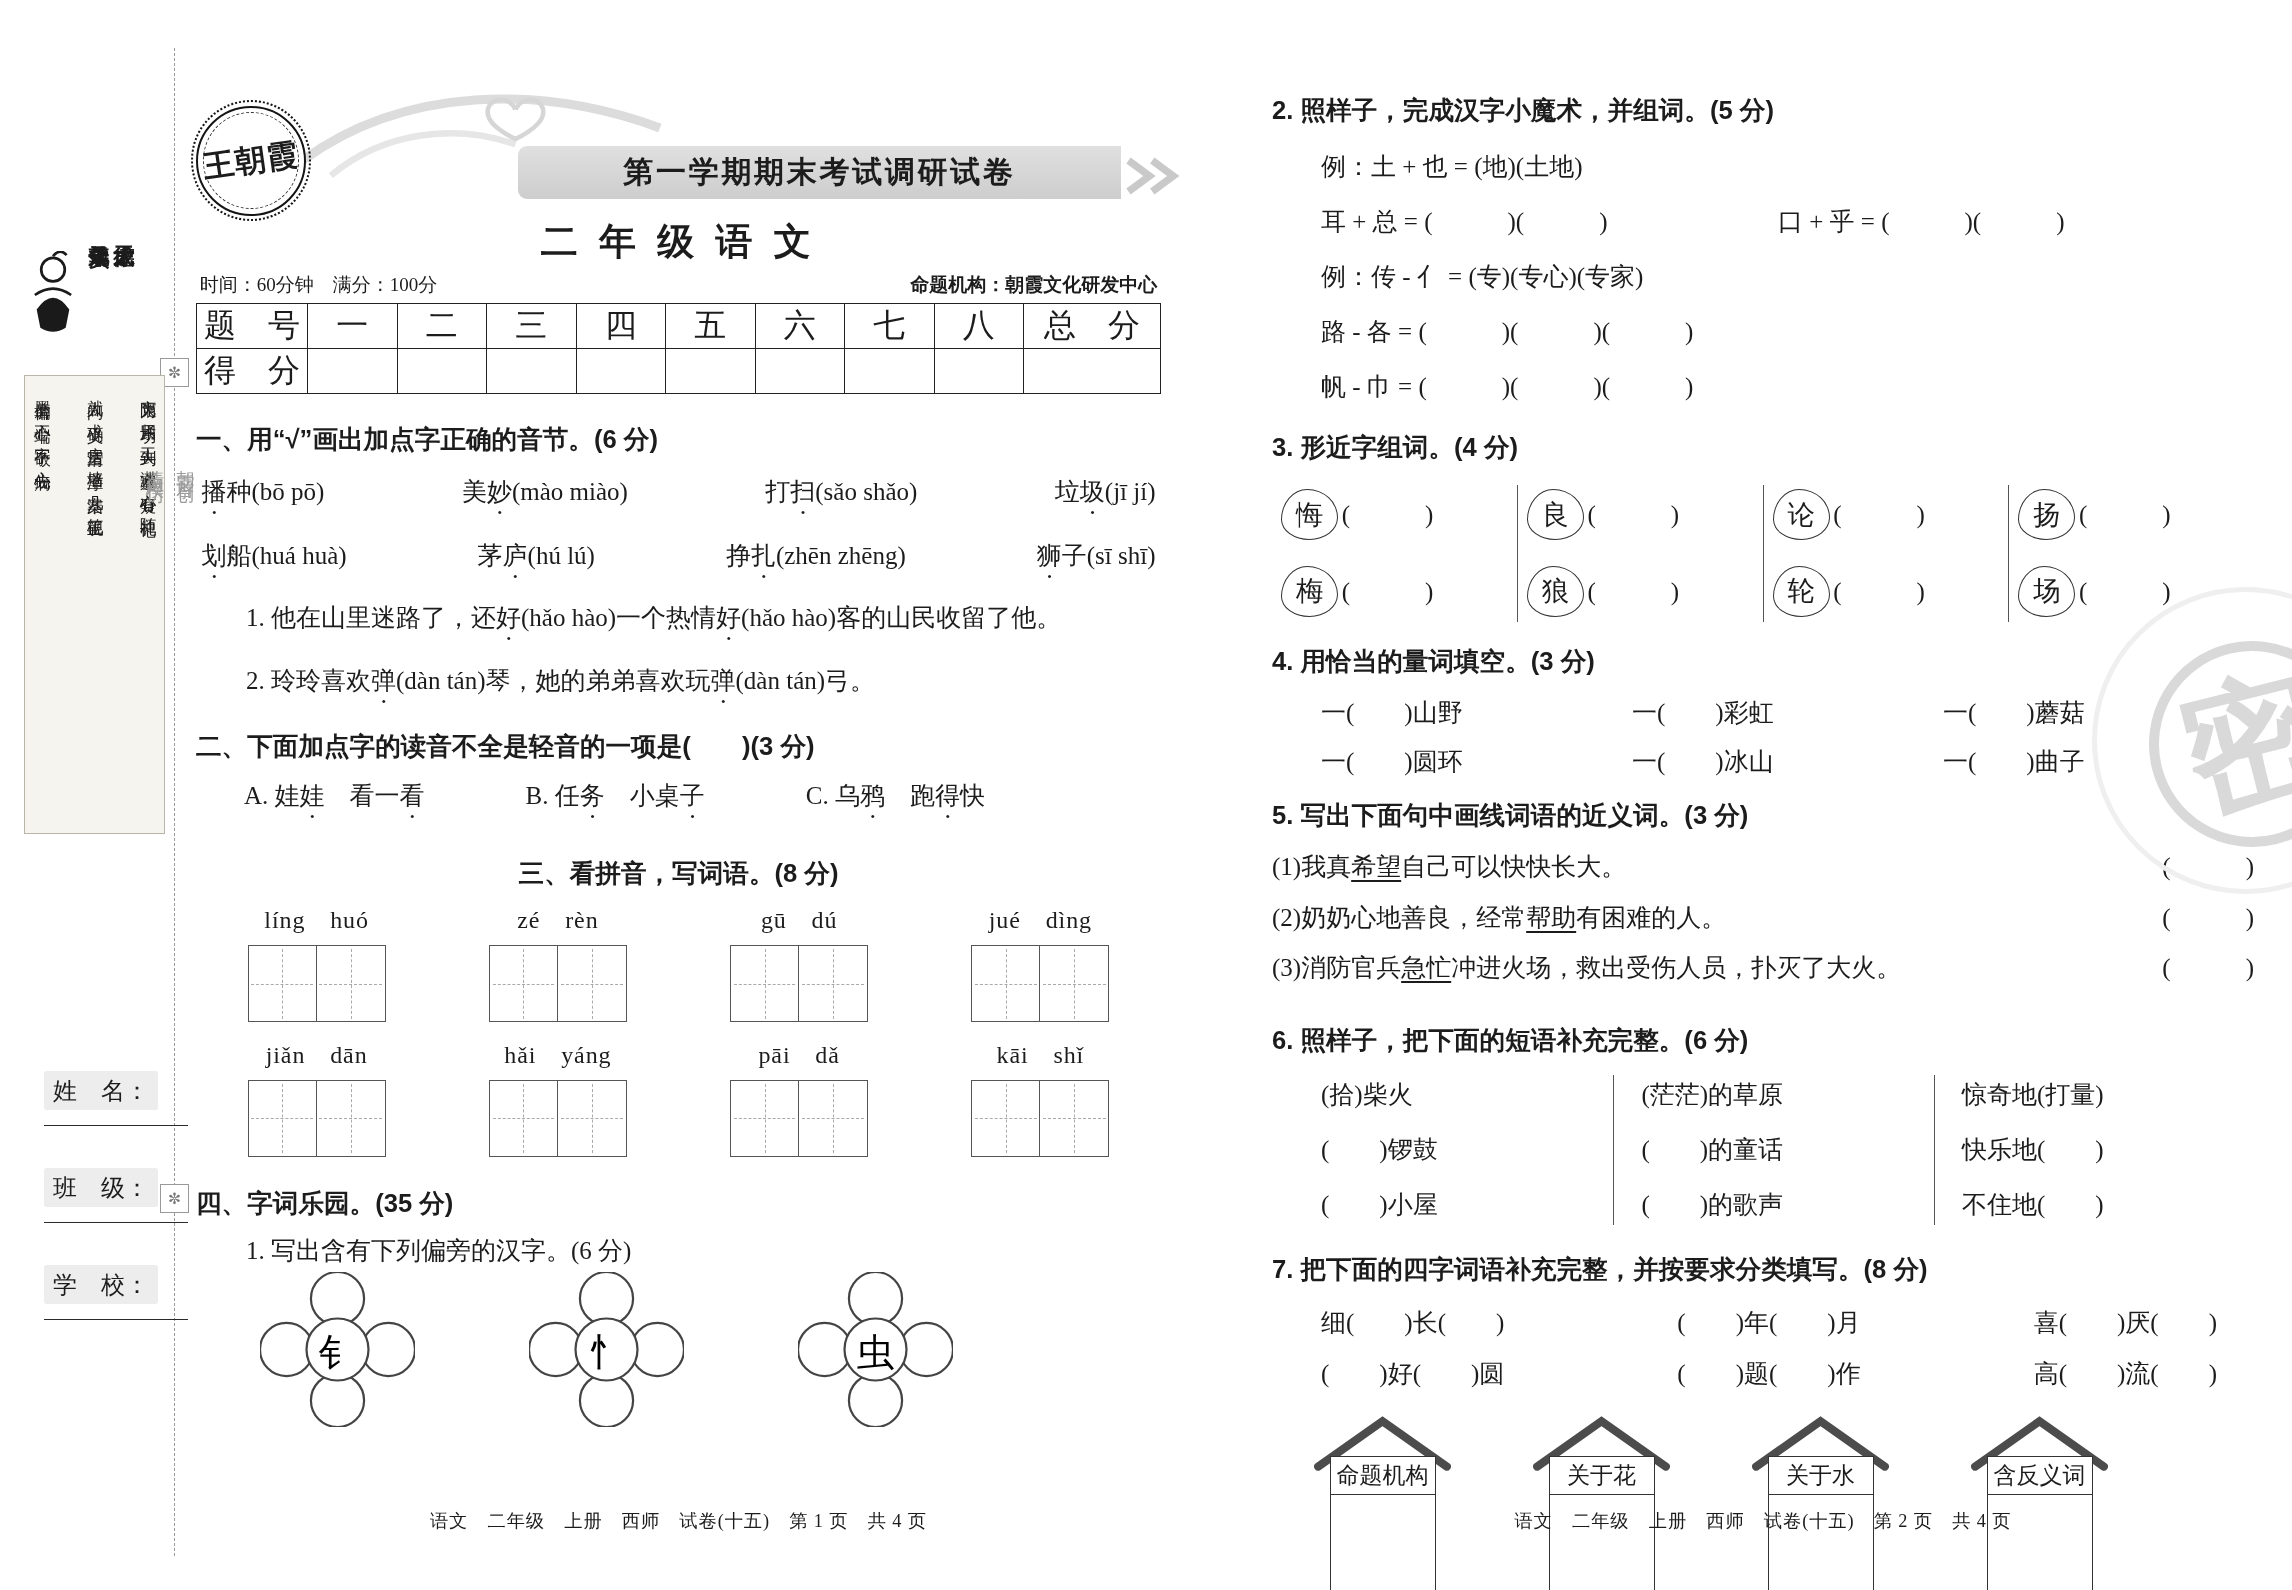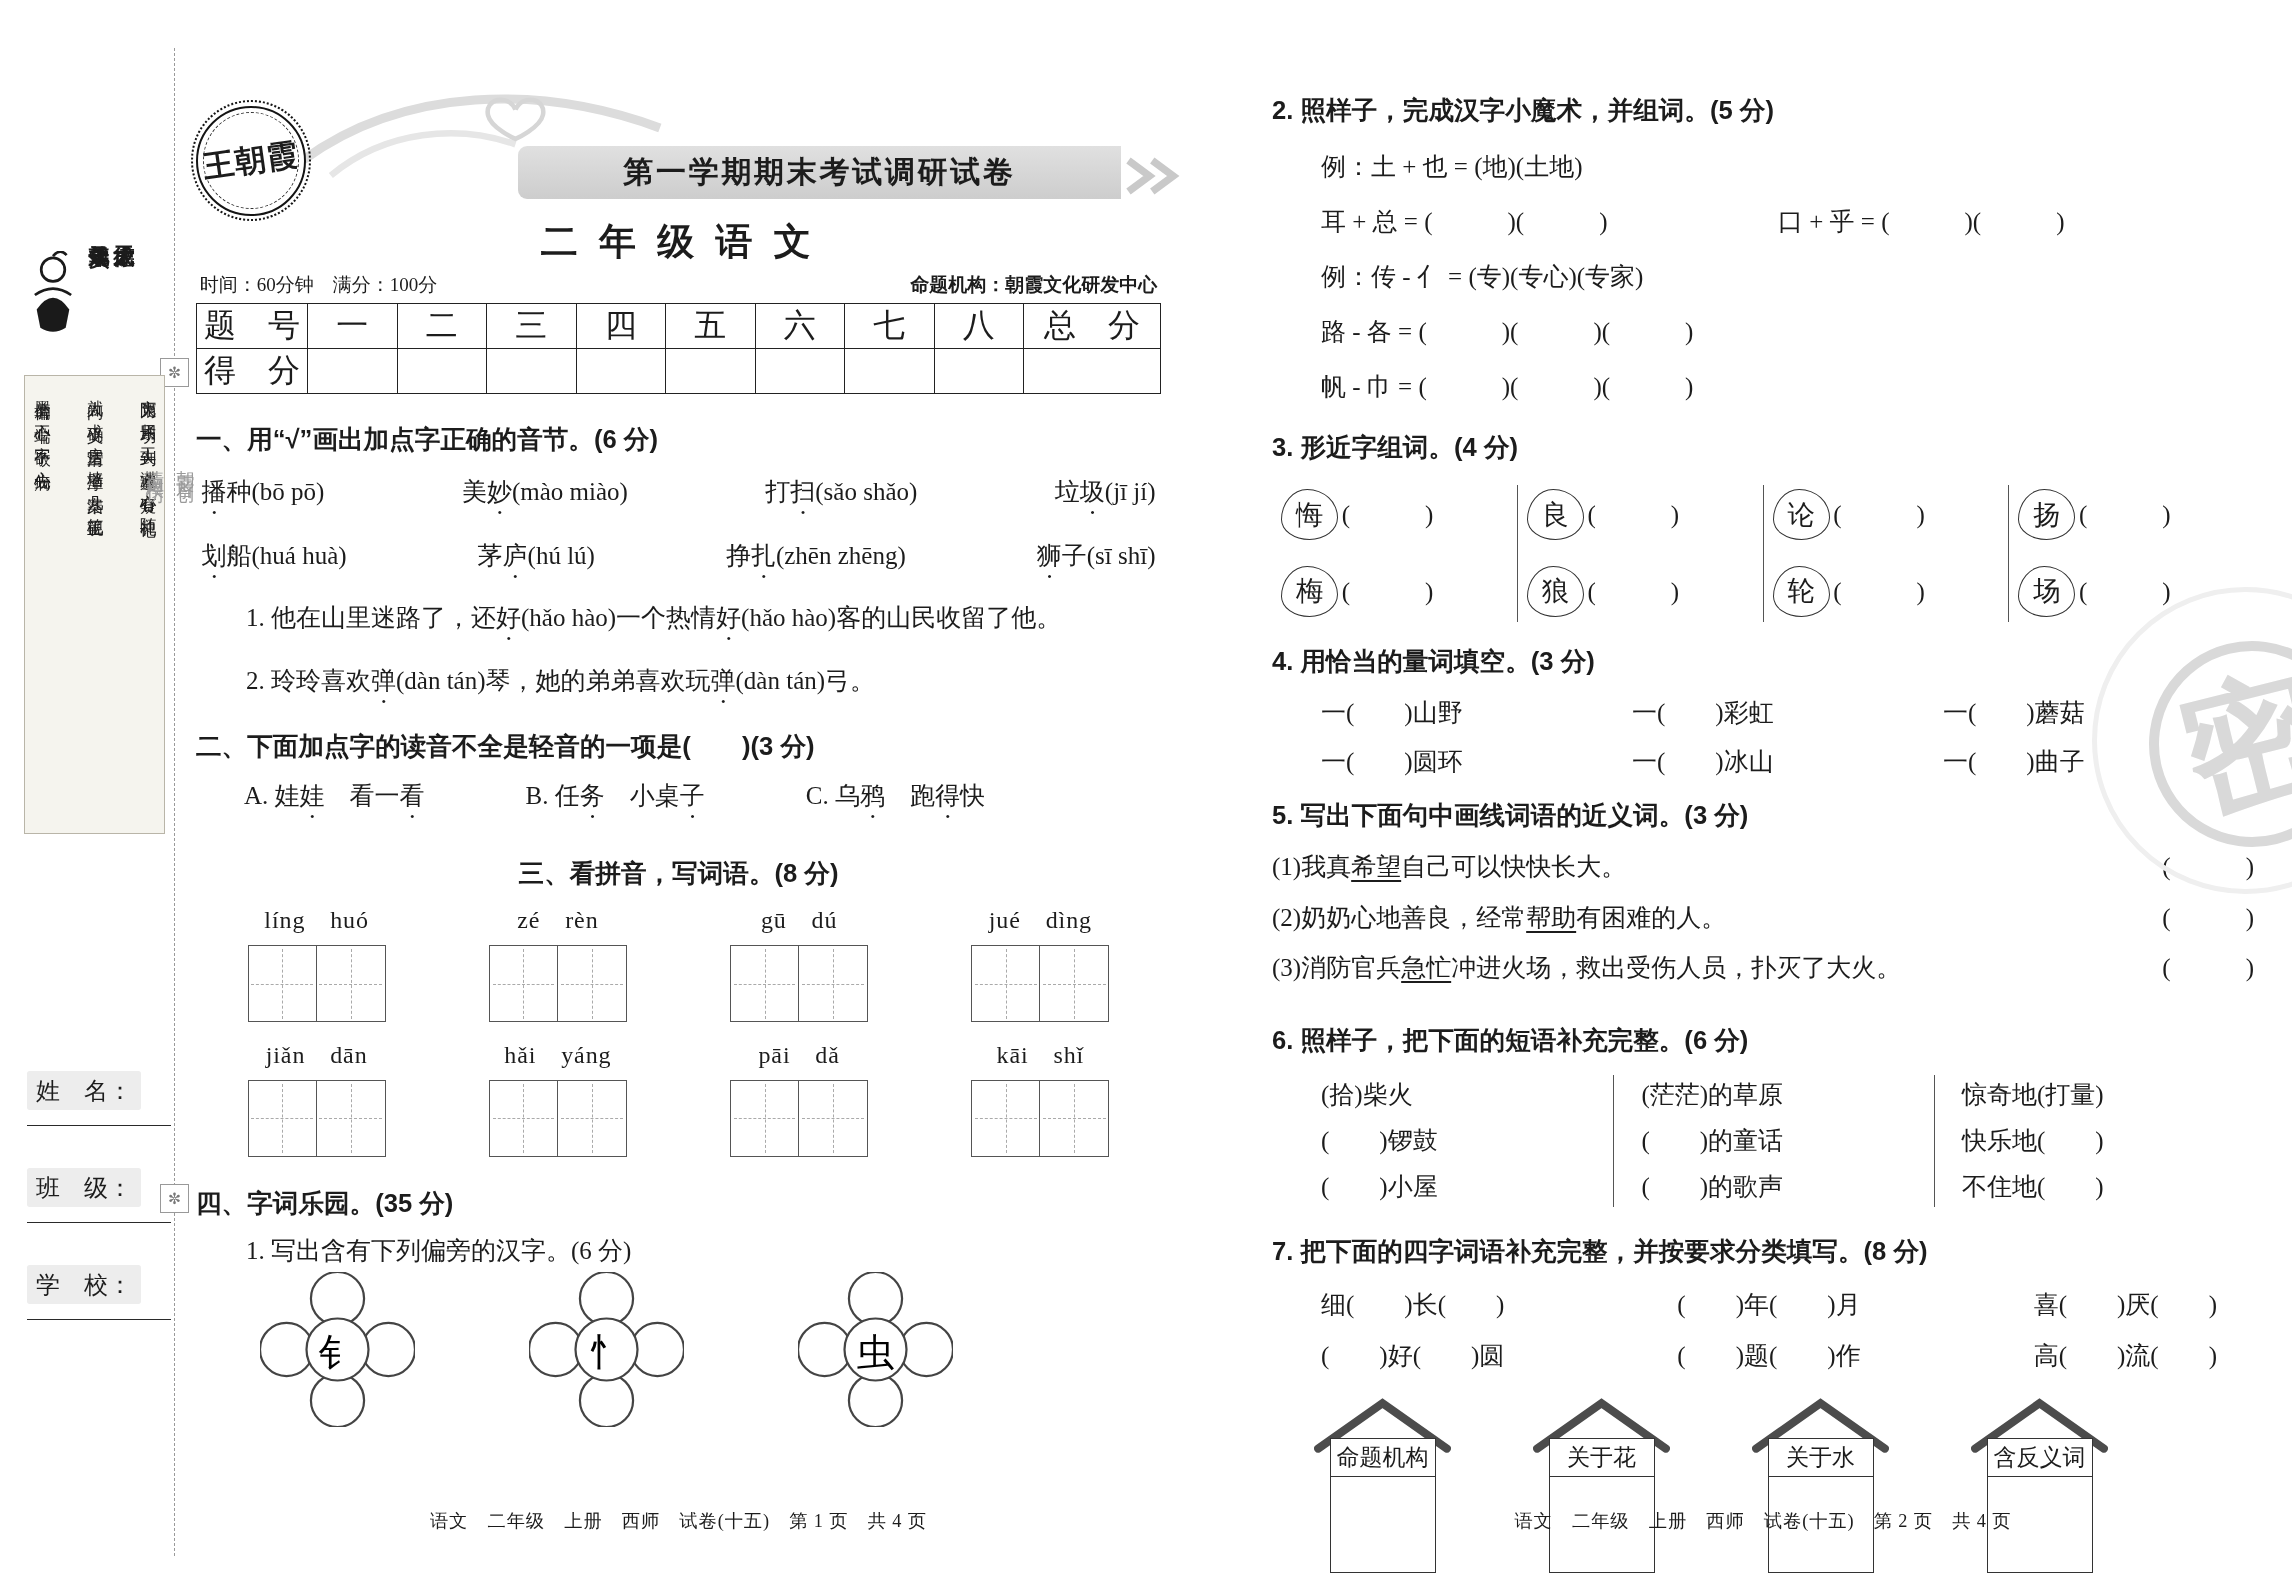--- a/index.html
+++ b/index.html
@@ -26,21 +26,21 @@
                  font-size:21px; line-height:1.2; height:132px; margin-left:3.7px; }
   .mascot-text span { display:block; }
   .verse-box { margin-top:11px; border:0.9px solid #b9b5a8; background:#f5f4ee; padding:11px 6.4px;
                height:459px; display:flex; justify-content:space-between; }
   .vcol { writing-mode:vertical-rl; text-orientation:upright; font-size:16.4px; line-height:1.25; letter-spacing:1.8px; }
 
   .origin-note { position:absolute; left:137px; top:455px; writing-mode:vertical-rl; text-orientation:upright;
                  font-size:18.3px; color:#9b9b9b; letter-spacing:5.5px; }
   .origin-note span { display:block; margin-left:5.5px; }
 
-  .sb-field { position:absolute; left:27px; width:148px; }
+  .sb-field { position:absolute; left:44px; width:148px; }
   .f1 { top:1071px; } .f2 { top:1168px; } .f3 { top:1265px; }
   .sb-label { display:inline-block; background:#ededed; padding:3.7px 9.1px; font-size:24px; border-radius:2.7px; }
   .sb-line { margin-top:14.6px; border-bottom:1.8px solid #2a2a2a; width:144px; }
 
   
   .page { position:absolute; }
   .page-left  { left:196px; top:80px;  width:965px; }
   .page-right { left:1272px; top:69px; width:982px; }
 
   .exam-header { position:relative; height:302px; }
@@ -103,21 +103,21 @@
   .q3-cell { display:flex; align-items:center; gap:3.7px; }
   .blob { flex:0 0 auto; width:57px; height:51px; border:1.8px solid #333;
           border-radius:46% 54% 50% 50% / 60% 56% 44% 40%;
           display:flex; align-items:center; justify-content:center; font-size:27.4px; background:#fff; }
 
   .q4-row { display:grid; grid-template-columns:1fr 1fr 1fr; margin-top:16.4px; padding-left:49px; }
   .q5-item { display:flex; margin-top:17.4px; }
   .q5-blank { margin-left:auto; }
 
   .q6-wrap { display:flex; margin-top:16.4px; }
-  .q6-col { flex:1; display:flex; flex-direction:column; gap:13px; padding:3.7px 0 3.7px 27.4px; }
+  .q6-col { flex:1; display:flex; flex-direction:column; gap:22px; padding:3.7px 0 3.7px 27.4px; }
   .q6-col:first-child { padding-left:49px; }
   .q6-col + .q6-col { border-left:1.4px solid #555; }
 
   .q7-line { display:flex; justify-content:space-between; margin-top:18.3px; padding:0 37px 0 49px; }
   .house-row { display:flex; justify-content:space-between; margin-top:24px; padding:0 146px 0 42px; }
   .house { position:relative; width:137px; height:179px; }
   .roof { position:absolute; top:0; left:0; }
   .house-body { position:absolute; top:42px; left:15.5px; width:106px; height:135px; border:1.8px solid #333; background:#fff; }
   .house-label { height:38px; border-bottom:1.8px solid #333; display:flex; align-items:center;
                  justify-content:center; font-size:23px; }

